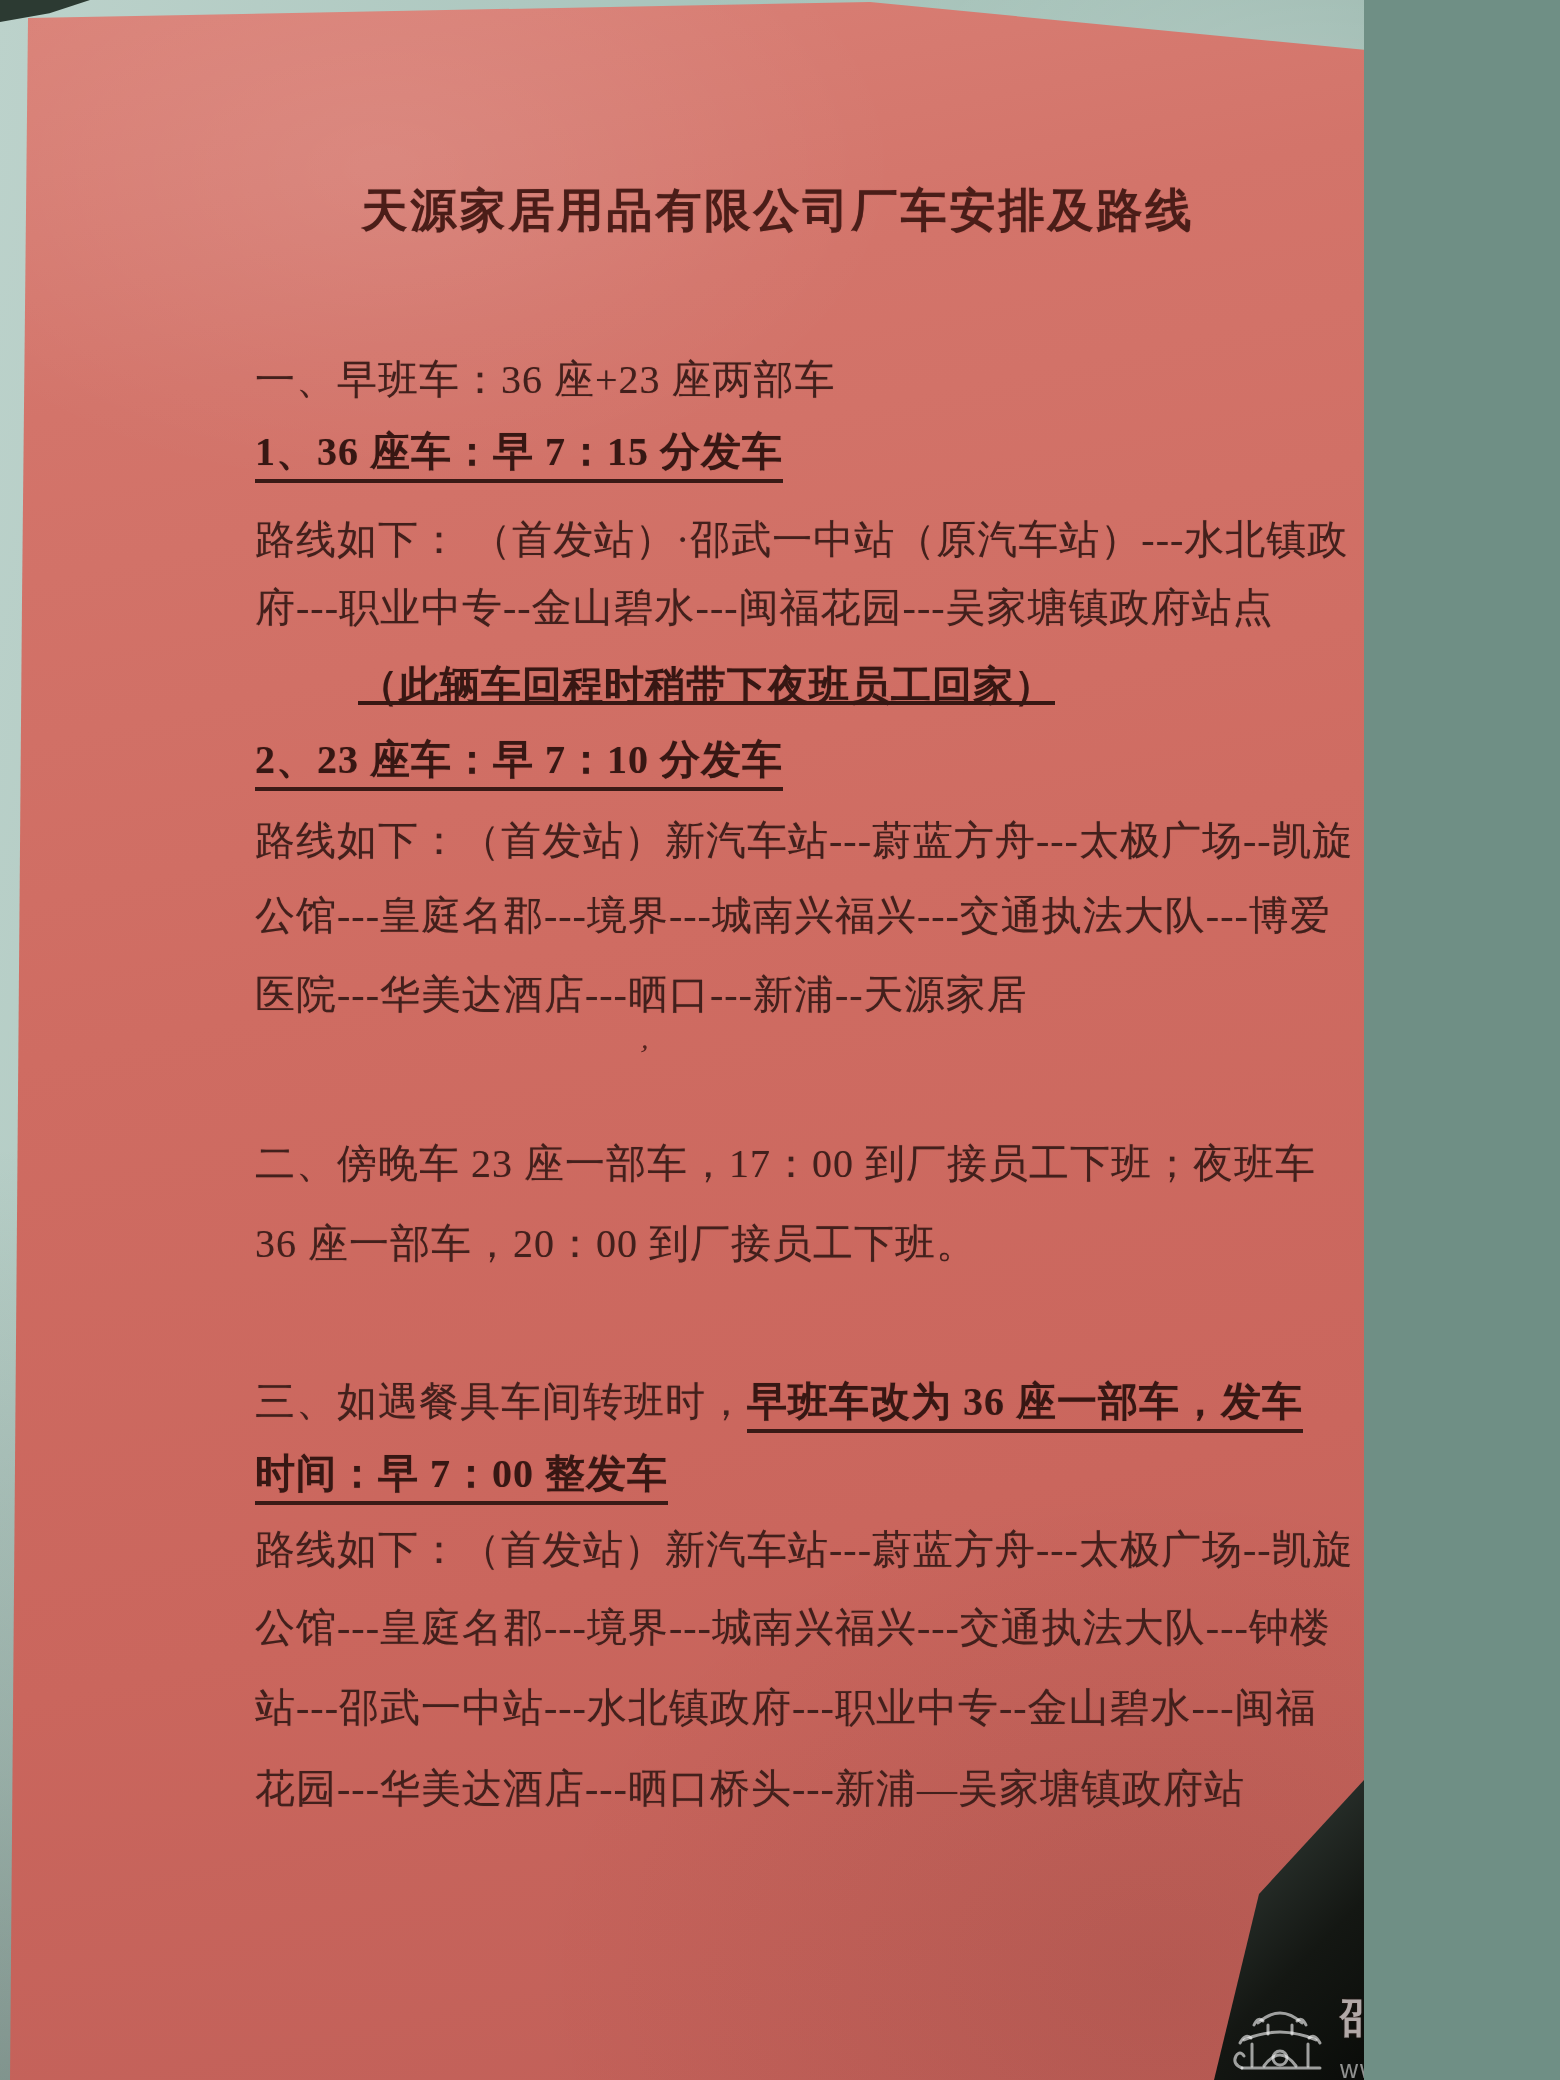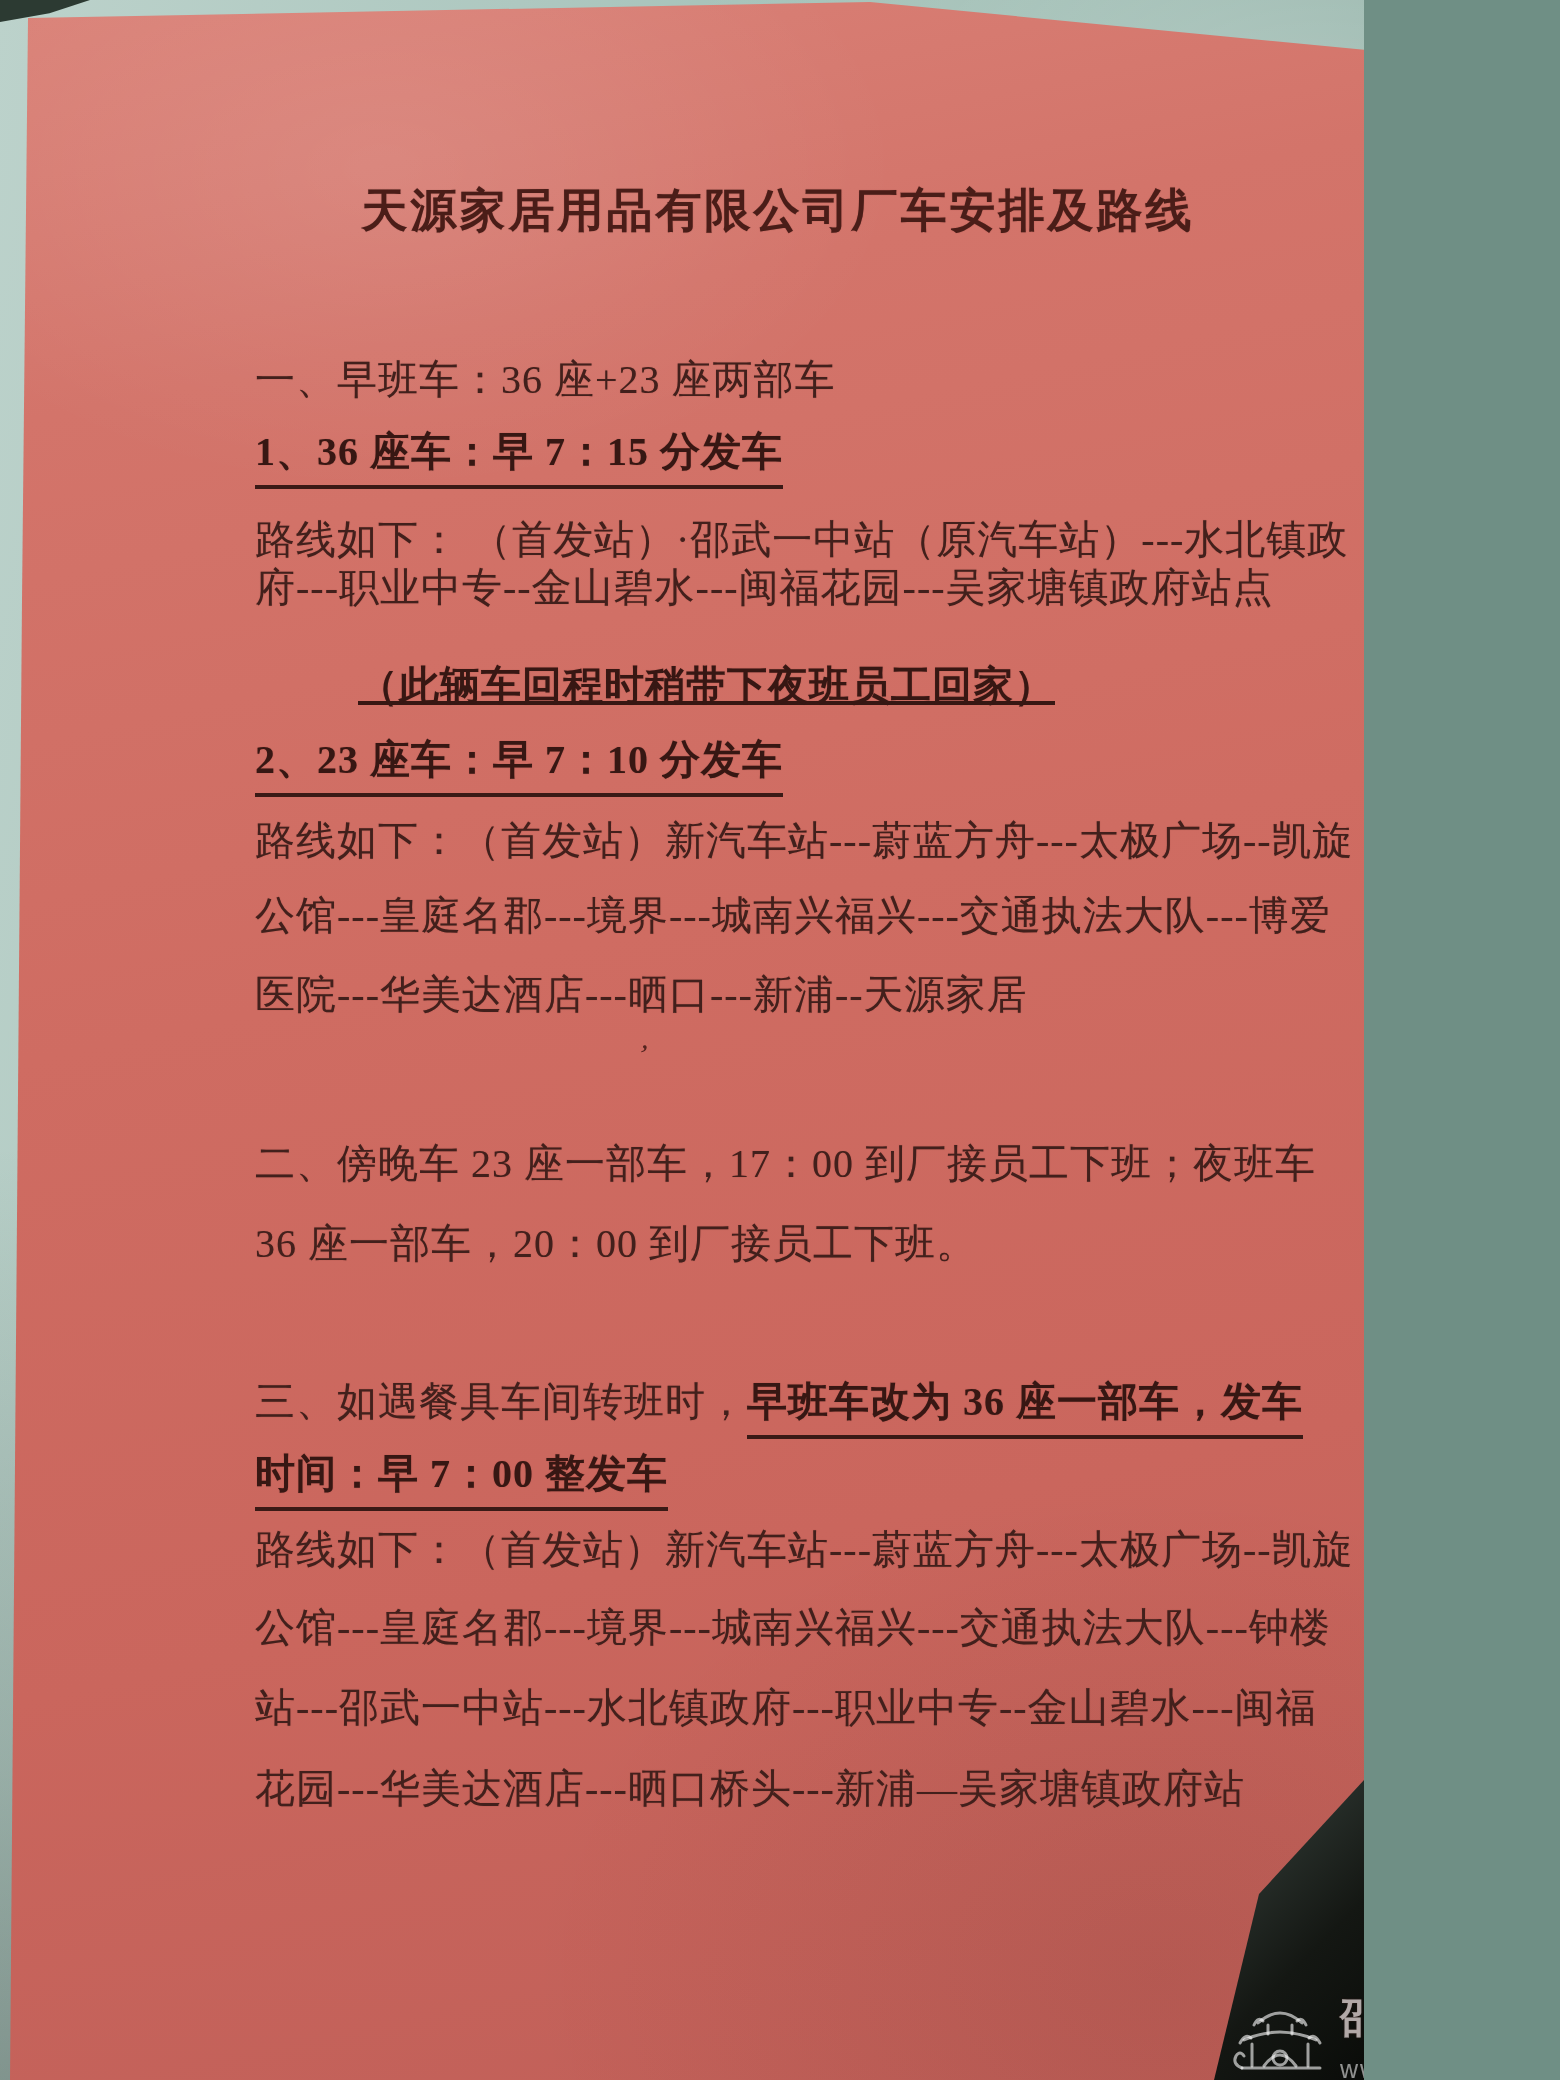--- a/index.html
+++ b/index.html
@@ -37,21 +37,21 @@
       radial-gradient(ellipse 800px 500px at 28% 8%, rgba(255,255,255,0.10), transparent 65%),
       radial-gradient(ellipse 900px 700px at 85% 95%, rgba(60,20,15,0.10), transparent 70%);
   }
   .line{
     position:absolute;left:255px;max-width:1110px;
     font-size:40px;line-height:56px;letter-spacing:1px;
     color:#42201c;white-space:nowrap;
     text-shadow:0 0 1px rgba(70,25,20,0.35);
   }
   .b{font-weight:bold;color:#371713;}
-  .u{border-bottom:4px solid #3a1a16;padding-bottom:11px;}
+  .u{border-bottom:4px solid #3a1a16;padding-bottom:5px;}
   .title{
     position:absolute;left:0;top:180px;width:1556px;text-align:center;
     font-size:46px;font-weight:bold;letter-spacing:3px;color:#4a1d18;
     text-shadow:0 0 1px rgba(70,25,20,0.4);
   }
   .indent{left:358px;text-decoration:underline;}
   .stray{
     position:absolute;left:638px;top:1038px;font-size:30px;color:#55241f;
     transform:rotate(12deg);
   }
@@ -75,21 +75,21 @@
 <div id="canvas">
   <div class="top-left-sliver"></div>
 
   <div class="paper"></div>
 
   <div class="title">天源家居用品有限公司厂车安排及路线</div>
 
   <div class="line" style="top:352px">一、早班车：36 座+23 座两部车</div>
   <div class="line b" style="top:424px"><span class="u">1、36 座车：早 7：15 分发车</span></div>
   <div class="line" style="top:512px">路线如下： （首发站）·邵武一中站（原汽车站）---水北镇政</div>
-  <div class="line" style="top:560px">府---职业中专--金山碧水---闽福花园---吴家塘镇政府站点</div>
+  <div class="line" style="top:580px">府---职业中专--金山碧水---闽福花园---吴家塘镇政府站点</div>
   <div class="line b indent" style="top:658px">（此辆车回程时稍带下夜班员工回家）</div>
   <div class="line b" style="top:732px"><span class="u">2、23 座车：早 7：10 分发车</span></div>
   <div class="line" style="top:813px">路线如下：（首发站）新汽车站---蔚蓝方舟---太极广场--凯旋</div>
   <div class="line" style="top:888px">公馆---皇庭名郡---境界---城南兴福兴---交通执法大队---博爱</div>
   <div class="line" style="top:967px">医院---华美达酒店---晒口---新浦--天源家居</div>
 
   <div class="stray">’</div>
 
   <div class="line" style="top:1136px">二、傍晚车 23 座一部车，17：00 到厂接员工下班；夜班车</div>
   <div class="line" style="top:1216px">36 座一部车，20：00 到厂接员工下班。</div>

